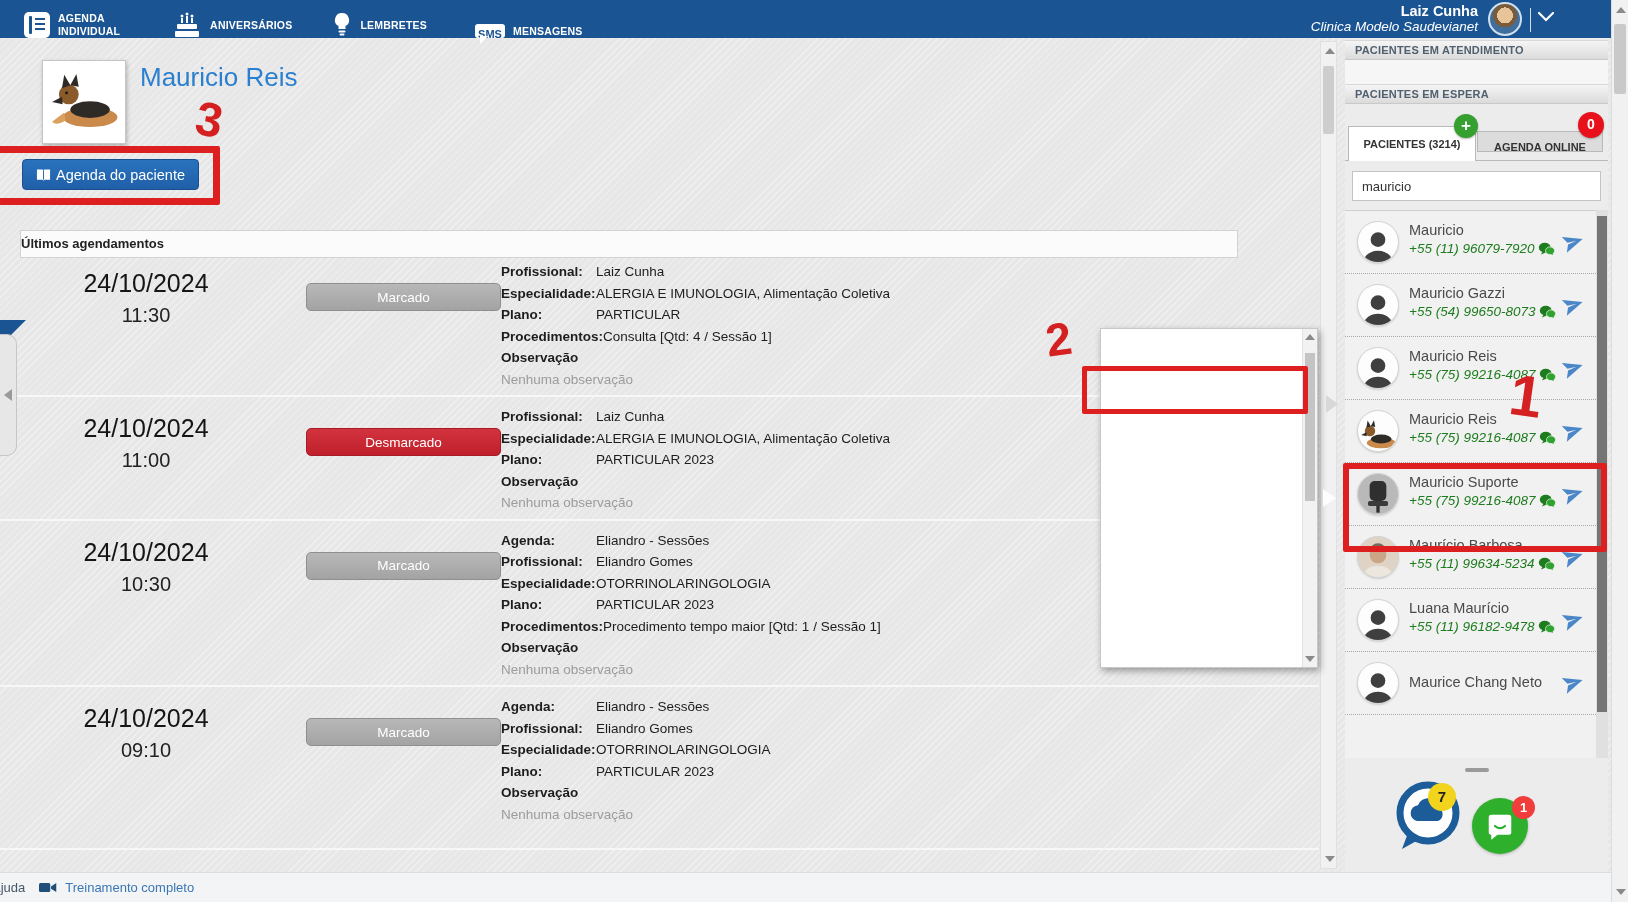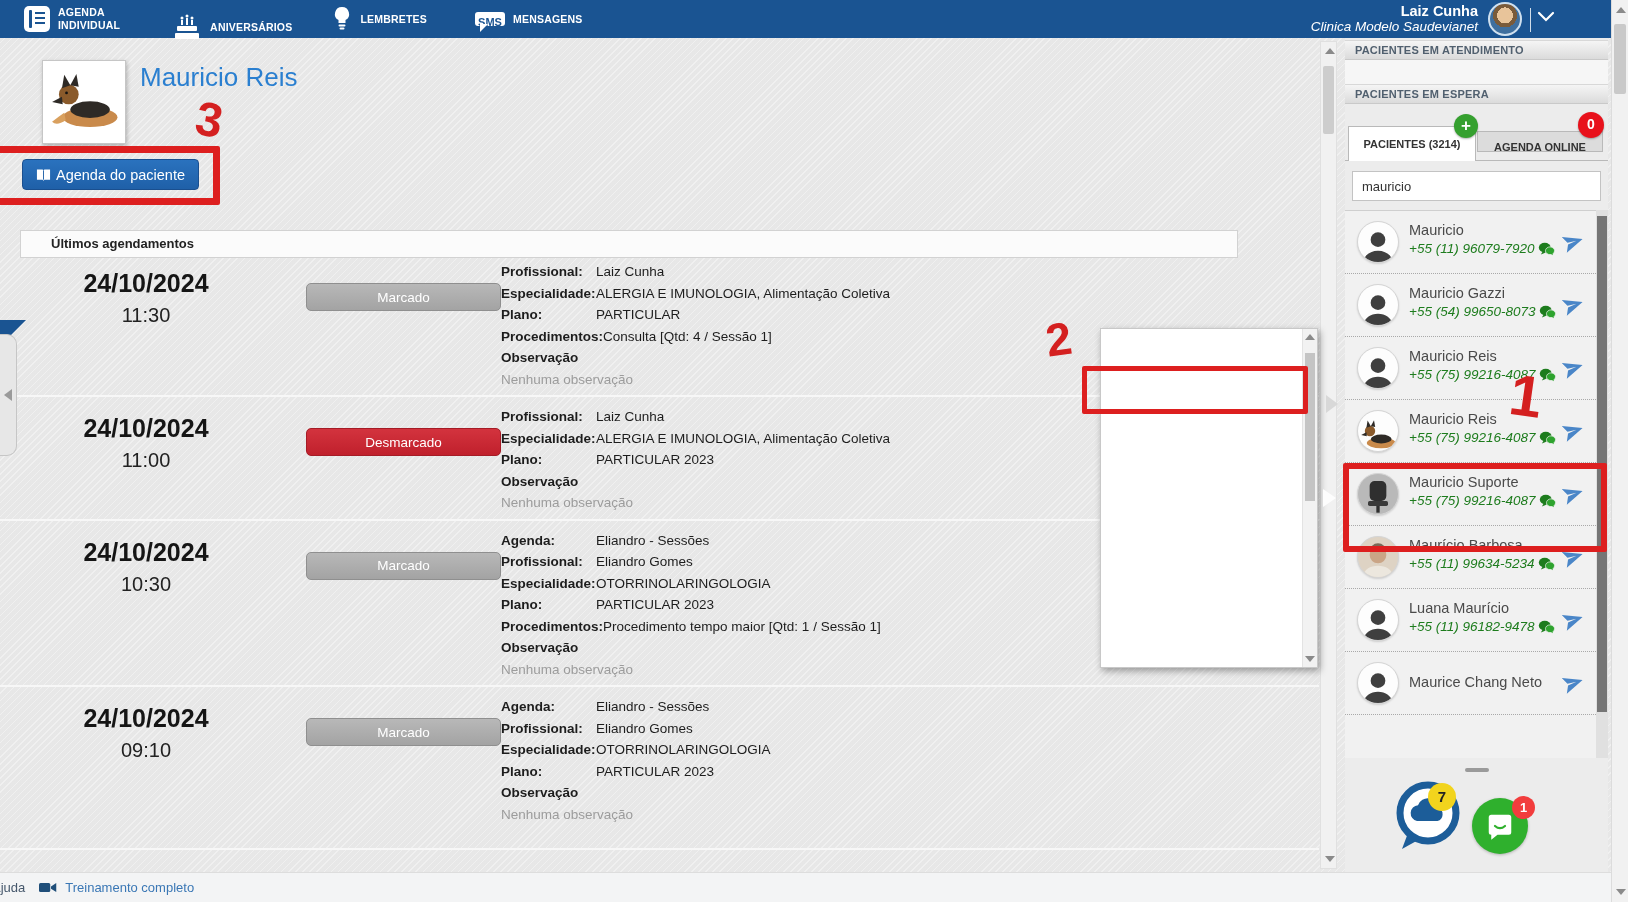--- a/index.html
+++ b/index.html
@@ -3,21 +3,21 @@
 <meta charset="utf-8">
 <style>
   * { margin:0; padding:0; box-sizing:border-box; }
   html,body { width:1628px; height:902px; overflow:hidden; }
   #app { position:relative; width:1628px; height:902px; overflow:hidden;
          font-family:"Liberation Sans", sans-serif;
          background:#eaeaea;
          background-image:repeating-linear-gradient(135deg, rgba(255,255,255,.30) 0 1px, rgba(0,0,0,0.012) 1px 5px); }
 
   
-  .navbar { position:absolute; left:0; top:0; width:1611px; height:38px; background:#1a5492; display:flex; align-items:center; z-index:30; }
+  .navbar { position:absolute; left:0; top:0; width:1611px; height:38px; background:#1a5492; display:flex; align-items:flex-end; z-index:30; }
   .nav-item { display:flex; align-items:center; gap:8px; margin-left:22px; cursor:pointer; }
   .nav-label { color:#fff; font-size:10.5px; font-weight:bold; letter-spacing:.2px; line-height:1.2; }
   .agenda-icon { width:26px; height:26px; background:#fff; border-radius:5px; position:relative; }
   .agenda-icon:before { content:""; position:absolute; left:5px; top:4px; width:3px; height:18px; background:#1a5492; border-radius:1px; }
   .agenda-icon:after { content:""; position:absolute; left:11px; top:6px; width:10px; height:14px;
       background:linear-gradient(#1a5492 0 2px, transparent 2px 5px, #1a5492 5px 7px, transparent 7px 10px, #1a5492 10px 12px, transparent 12px); }
   .nav-svg { display:block; }
   .sms-icon { position:relative; width:30px; height:14px; background:#fff; border-radius:3px; color:#1a5492; font-size:11px; font-weight:bold; text-align:center; line-height:21px; }
   .sms-icon:after { content:""; position:absolute; left:5px; bottom:-6px; border:4px solid transparent; border-top-color:#fff; border-left-color:#fff; }
   .nav-user { position:absolute; right:133px; top:3px; text-align:right; color:#fff; }
@@ -36,27 +36,27 @@
   .page-scroll .thumb { position:absolute; left:2px; top:24px; width:12px; height:70px; background:#c9c9c9; border-radius:2px; }
 
   
   .main { position:absolute; left:0; top:38px; width:1319px; height:834px; overflow:hidden; }
   .patient-photo { position:absolute; left:42px; top:22px; width:84px; height:84px; background:#fff; border:1px solid #c6c6c6; box-shadow:1px 2px 4px rgba(0,0,0,.25); display:flex; align-items:center; justify-content:center; }
   .patient-title { position:absolute; left:140px; top:24px; font-size:26px; color:#2a7fd0; }
   .btn-agenda { position:absolute; left:22px; top:121px; height:31px; padding:0 13px; display:flex; align-items:center; gap:5px;
       background:linear-gradient(#2a72be,#1f60a8); border:1px solid #1a4f8f; border-radius:4px; color:#fff; font-size:14.5px; cursor:pointer; }
 
   .section-bar { position:absolute; left:20px; top:192px; width:1218px; height:28px; background:#fbfbfb; border:1px solid #d2d2d2;
-      font-size:13px; font-weight:bold; color:#222; line-height:26px; padding-left:30px; }
+      font-size:13px; font-weight:bold; color:#222; line-height:26px; }
 
   .appt-list { position:absolute; left:0; top:214px; width:1319px; }
   .appt-row { display:flex; border-bottom:2px solid #f7f7f7; padding:9px 0 5px 0; min-height:120px; }
   .appt-row:nth-child(4) { min-height:163px; }
   .appt-date { width:230px; padding-left:62px; text-align:center; margin-top:8px; }
-  .appt-date .d { font-size:25px; font-weight:bold; color:#151515; }
+  .appt-date .d { font-size:25px; font-weight:normal; color:#151515; }
   .appt-date .t { font-size:20px; color:#222; margin-top:6px; }
   .appt-status { width:271px; }
   .status-btn { display:block; margin:22px 0 0 76px; width:195px; height:28px; border-radius:5px; color:#fff; font-size:13.5px;
       font-family:"Liberation Sans",sans-serif; cursor:pointer; }
   .status-btn.marcado { background:linear-gradient(#b8b8b8,#a3a3a3); border:1px solid #8f8f8f; }
   .status-btn.desmarcado { background:linear-gradient(#d3333e,#c0202c); border:1px solid #a51c26; }
   .appt-details { font-size:13.5px; color:#1d1d1d; line-height:21.5px; }
   .dl { display:inline-block; min-width:95px; font-weight:bold; }
   .obs-empty { color:#9c9c9c; }
 

